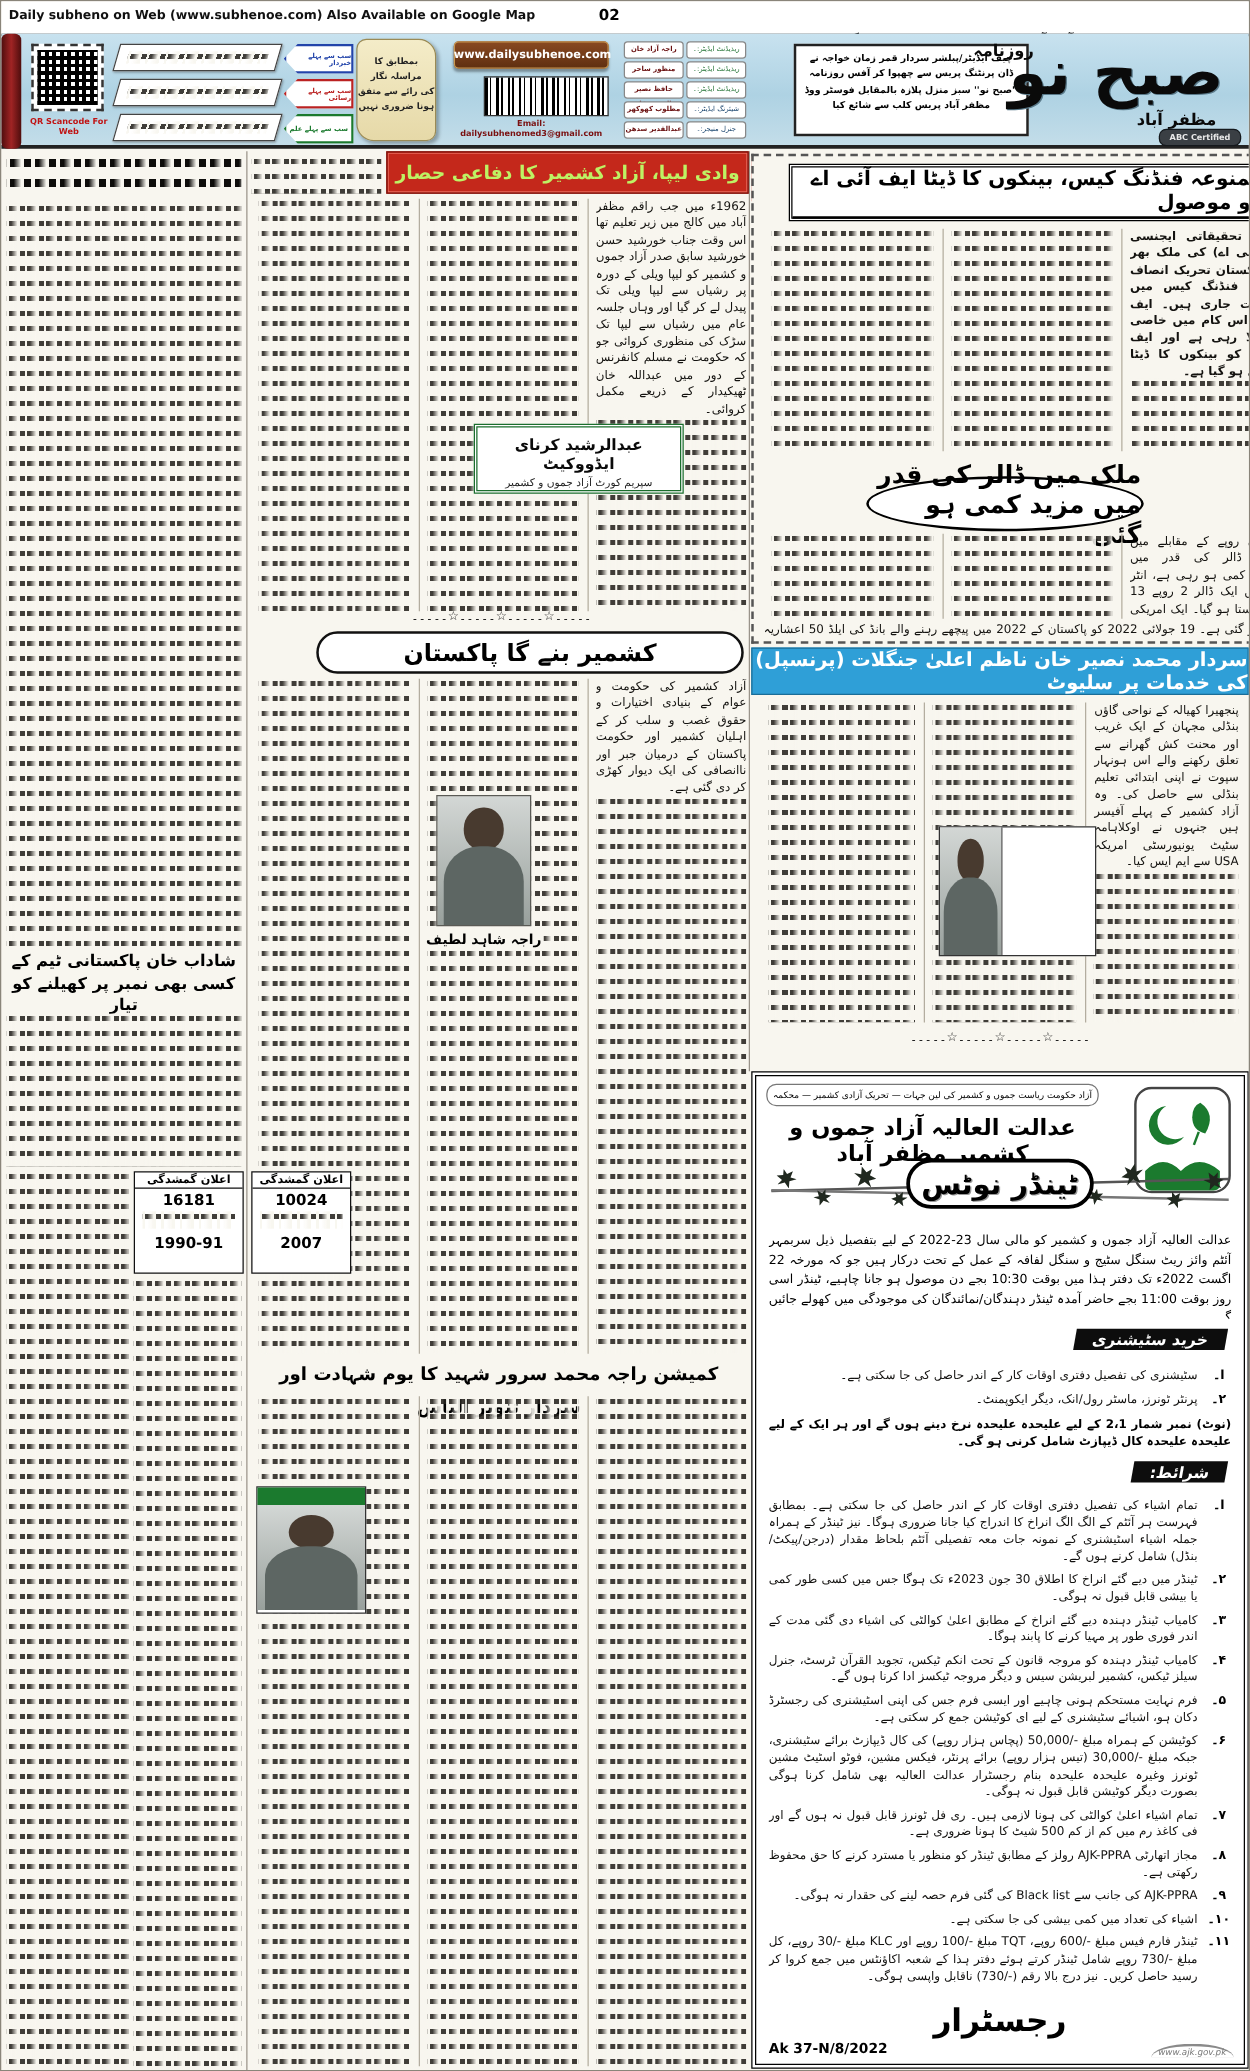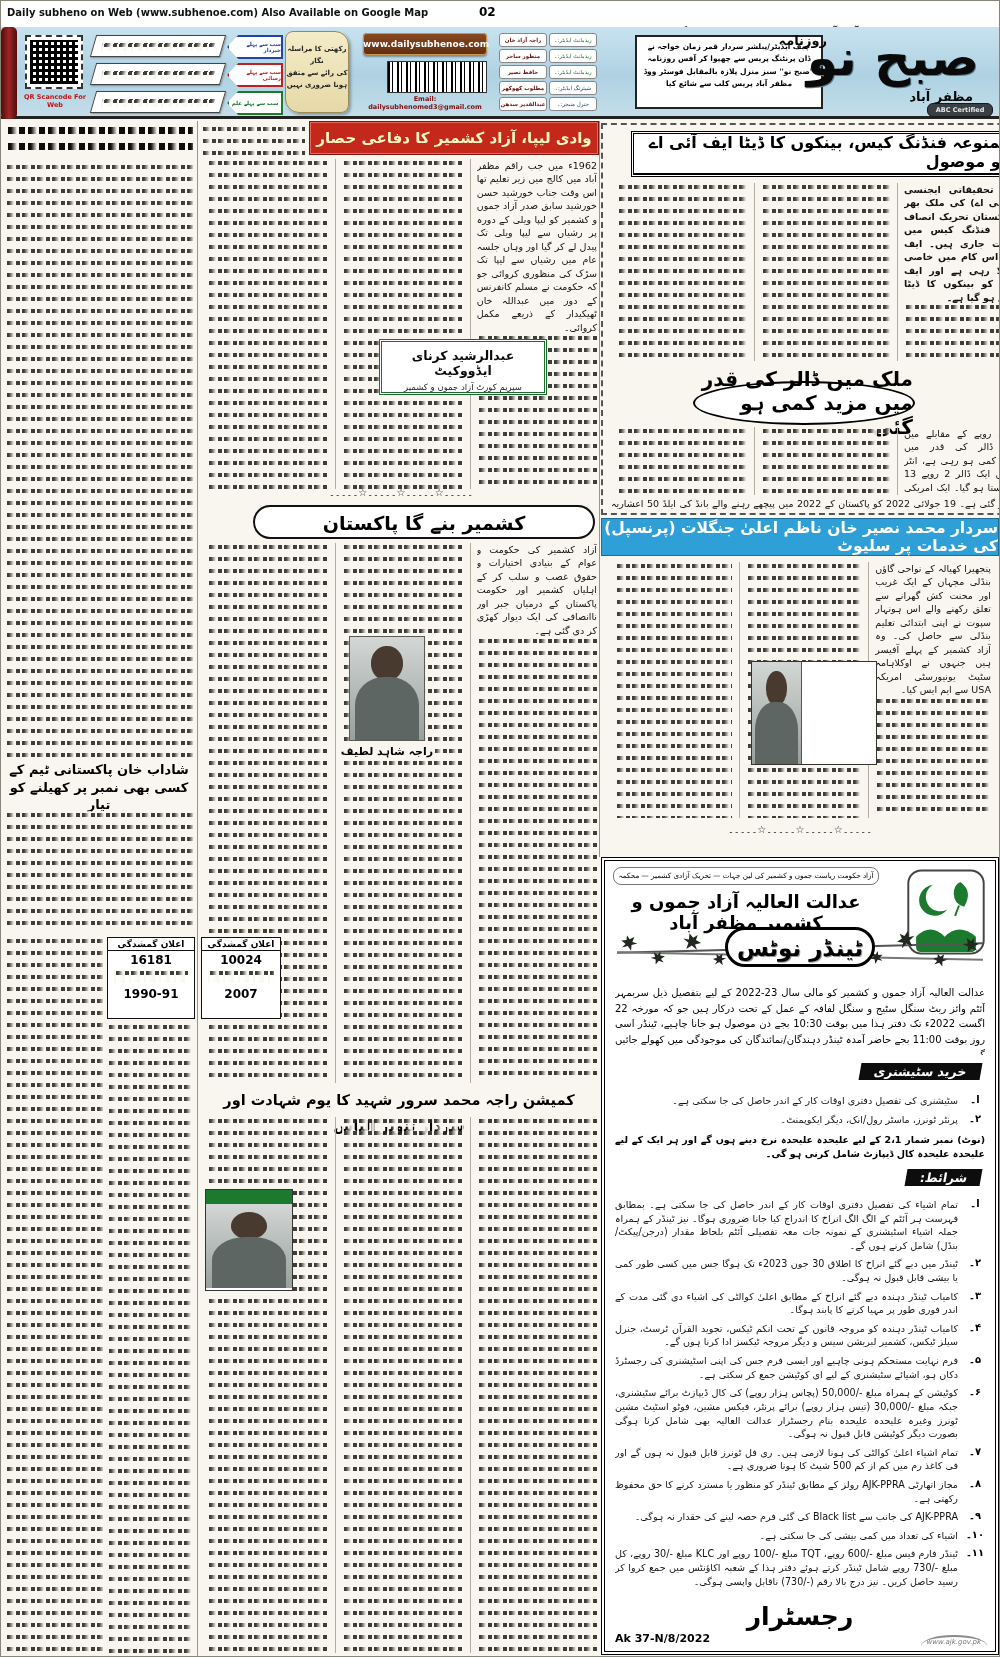--- a/index.html
+++ b/index.html
@@ -16,21 +16,21 @@
       repeating-linear-gradient(180deg,transparent 0 2px,#26241f 2px 6px,transparent 6px 12px);
       opacity:.88;}
   .flb{background-image:
       repeating-linear-gradient(90deg,#f8f6ef 0 3px,transparent 3px 6px,#f8f6ef 12px 14px,transparent 14px 20px),
       repeating-linear-gradient(180deg,transparent 0 2px,#0e0d0b 2px 9px,transparent 9px 16px);}
   .bt{font-size:9.5px;line-height:1.42;color:#141310;}
   .cols{display:grid;gap:0 7px;direction:rtl;}
   .cols>div{overflow:hidden;display:flex;flex-direction:column;border-left:1px solid #b3ad9f;padding-left:6px;}
   .cols>div:last-child{border-left:none;}
   .cols .fl{flex:1;min-height:10px;}
-  .redban{background:#c4281b;color:#fef9c3;display:flex;align-items:center;justify-content:center;
+  .redban{background:#c4281b;color:#bef264;display:flex;align-items:center;justify-content:center;
           font-weight:bold;border:1px solid #7a140e;box-shadow:inset 0 0 0 1px #e8695c;}
   .blueban{background:#2f9fd7;color:#fff;display:flex;align-items:center;justify-content:center;
            font-weight:bold;border:1px solid #1b6d97;}
   .ovalhead{border:2px solid #000;border-radius:50%;display:flex;align-items:center;justify-content:center;
             font-weight:bold;background:#fff;}
   .box-d{border:2px dashed #555;background:#f8f6ef;box-sizing:border-box;}
   .dbl{border:3px double #000;background:#fff;box-sizing:border-box;}
   .photo{position:relative;background:linear-gradient(#d3d7d5,#98a09c);overflow:hidden;border:1px solid #5a5a55;box-sizing:border-box;}
   .photo::before{content:"";position:absolute;left:29%;top:9%;width:42%;height:33%;background:#483a2f;border-radius:50% 50% 46% 46%;}
   .photo::after{content:"";position:absolute;left:7%;right:7%;top:39%;bottom:0;background:#5d6663;border-radius:45% 45% 0 0;}
@@ -80,21 +80,21 @@
     <div class="abs ribbon" style="left:92px;top:64px;width:128px;height:20px;">
       <div class="fl" style="position:absolute;left:8px;right:8px;top:5px;bottom:5px;"></div>
       </div>
     <div class="abs tagarrow rtl" style="left:226px;top:8px;width:52px;height:20px;border:2px solid #2244aa;color:#2244aa;">سب سے پہلے خبردار</div>
     <div class="abs tagarrow rtl" style="left:226px;top:36px;width:52px;height:20px;border:2px solid #bb2222;color:#bb2222;">سب سے پہلے رسائی</div>
     <div class="abs tagarrow rtl" style="left:226px;top:64px;width:52px;height:20px;border:2px solid #1b7a2e;color:#1b7a2e;">سب سے پہلے علم</div>
 
     <div class="abs rtl" style="left:284px;top:4px;width:64px;height:82px;background:linear-gradient(180deg,#f4ecc8,#e6d9a8);
                 border:1px solid #9a8a55;border-radius:8px 14px 8px 14px;box-shadow:2px 2px 3px rgba(0,0,0,.3);
                 font-size:7px;font-weight:bold;text-align:center;color:#222;padding-top:12px;box-sizing:border-box;line-height:1.7;">
-      <div>رکھتی کا مراسلہ نگار</div>
+      <div>بمطابق کا مراسلہ نگار</div>
       <div>کی رائے سے متفق</div>
       <div>ہونا ضروری نہیں</div>
     </div>
 
     <div class="abs c" style="left:362px;top:6px;width:124px;height:22px;background:linear-gradient(180deg,#8a4a22,#5e2e10);
                 color:#fff;font-size:9px;font-weight:bold;line-height:22px;border-radius:4px;
                 box-shadow:0 2px 2px rgba(0,0,0,.35), inset 0 0 0 1px #c8964e;">www.dailysubhenoe.com</div>
     <div class="abs" style="left:386px;top:34px;width:98px;height:30px;background:
                 repeating-linear-gradient(90deg,#000 0 2px,#fff 2px 4px,#000 4px 5px,#fff 5px 9px);border:1px solid #333;"></div>
     <div class="abs c" style="left:356px;top:68px;width:136px;font-size:6.5px;color:#7a1010;font-weight:bold;">Email: dailysubhenomed3@gmail.com</div>

